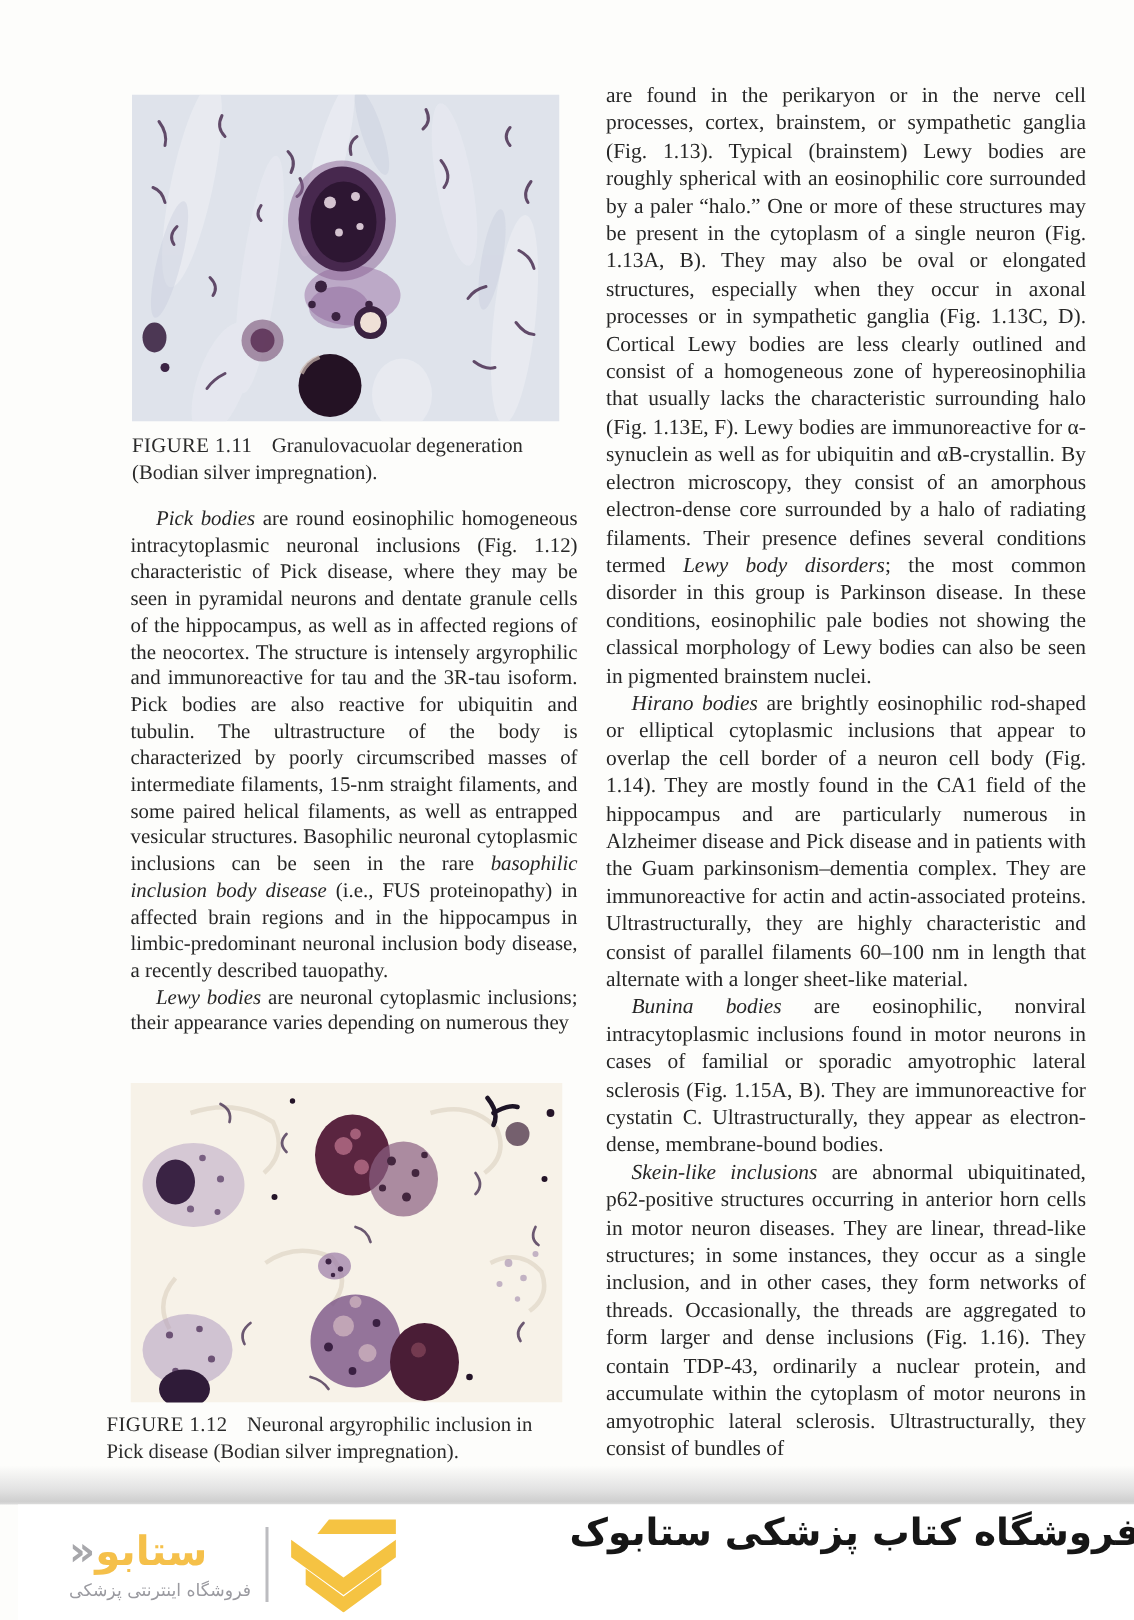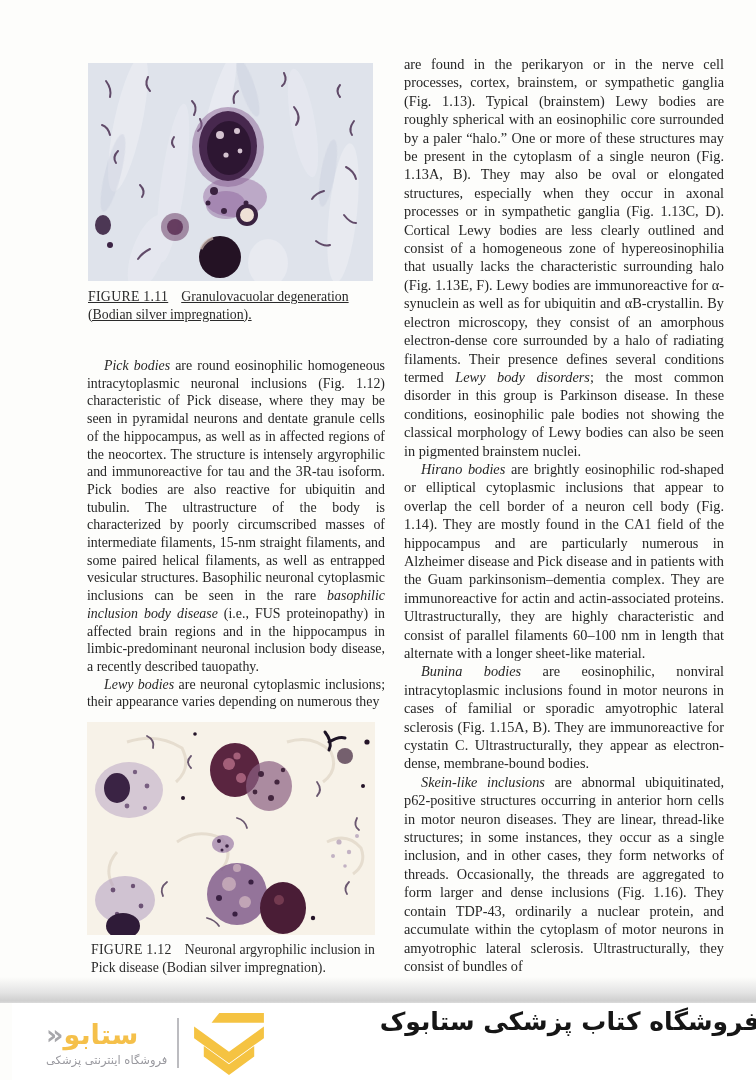--- a/index.html
+++ b/index.html
@@ -5,21 +5,21 @@
   html,body{margin:0;padding:0;background:#e9e9e9;}
   .page{position:relative;width:756px;height:1080px;background:#fdfdfb;overflow:hidden;
         font-family:"Liberation Serif", serif;color:#262626;}
   
   .figure{position:absolute;margin:0;}
   .figure svg{display:block;}
   .caption{position:absolute;font-size:13.8px;line-height:17.6px;color:#2a2a2a;}
   .caption .cap-label{margin-right:13px;letter-spacing:.3px;}
   
   .textcol{position:absolute;text-align:justify;hyphens:auto;-webkit-hyphens:auto;}
-  .leftcol{left:87px;top:338px;width:298px;font-size:13.9px;line-height:17.7px;margin-top:19px;}
+  .leftcol{left:87px;top:338px;width:298px;font-size:13.9px;line-height:17.7px;}
   .rightcol{left:404px;top:55px;width:320px;font-size:14.3px;line-height:18.4px;}
   .para{margin:0;}
   .para.indent{text-indent:17px;}
   .it{font-style:italic;}
   
   .scan-shadow{position:absolute;left:0;top:977px;width:756px;height:26px;
      background:linear-gradient(to bottom,#fdfdfb 0%,#e3e3e3 60%,#cfcfcf 92%,#dcdcdc 100%);}
   
   .footer{position:absolute;left:12px;top:1003px;width:756px;height:77px;background:#ffffff;}
   .footer-right{position:absolute;right:8px;top:6px;text-align:right;}
@@ -105,21 +105,21 @@
       </g>
 
       <circle cx="87" cy="164" r="14" fill="#6d4168" opacity="0.55"></circle>
       <circle cx="87" cy="164" r="8" fill="#5a2f55" opacity="0.85"></circle>
       <circle cx="132" cy="194" r="21" fill="#241224"></circle>
       <path d="M113,186 a21,21 0 0 1 12,-11" stroke="#cbb7ae" stroke-width="3" fill="none" opacity="0.7"></path>
       <ellipse cx="15" cy="162" rx="8" ry="10" fill="#3c2444" opacity="0.9"></ellipse>
       <circle cx="22" cy="182" r="3" fill="#3c2444"></circle>
     </svg>
   </figure>
-  <figcaption class="caption" style="left:88px;top:288px;width:292px;text-decoration:underline;">
+  <figcaption class="caption" style="left:88px;top:288px;width:292px;">
     <span class="cap-label">FIGURE 1.11</span><span>Granulovacuolar degeneration (Bodian silver impregnation).</span>
   </figcaption>
 
   <div class="textcol leftcol" id="left-paragraphs">
       <p class="para indent"><span class="it">Pick bodies</span><span> are round eosinophilic homogeneous intracytoplasmic neuronal inclusions (Fig. 1.12) characteristic of Pick disease, where they may be seen in pyramidal neurons and dentate granule cells of the hippocampus, as well as in affected regions of the neocortex. The structure is intensely argyrophilic and immunoreactive for tau and the 3R-tau isoform. Pick bodies are also reactive for ubiquitin and tubulin. The ultrastructure of the body is characterized by poorly circumscribed masses of intermediate filaments, 15-nm straight filaments, and some paired helical filaments, as well as entrapped vesicular structures. Basophilic neuronal cytoplasmic inclusions can be seen in the rare </span><span class="it">basophilic inclusion body disease</span><span> (i.e., FUS proteinopathy) in affected brain regions and in the hippocampus in limbic-predominant neuronal inclusion body disease, a recently described tauopathy.</span></p>
       <p class="para indent"><span class="it">Lewy bodies</span><span> are neuronal cytoplasmic inclusions; their appearance varies depending on numerous they</span></p>
     </div>
 
   <figure class="figure" style="left:87px;top:722px;">
     <svg width="288" height="213" viewBox="0 0 288 213">
@@ -214,21 +214,21 @@
       </g>
       <g fill="#241428">
         <circle cx="280" cy="20" r="2.6"></circle>
           <circle cx="276" cy="64" r="2"></circle>
           <circle cx="226" cy="196" r="2.2"></circle>
         <circle cx="96" cy="76" r="2"></circle>
           <circle cx="108" cy="12" r="1.8"></circle>
       </g>
     </svg>
   </figure>
-  <figcaption class="caption" style="left:91px;top:941px;width:300px;">
+  <figcaption class="caption" style="left:71px;top:941px;width:300px;">
     <span class="cap-label">FIGURE 1.12</span><span>Neuronal argyrophilic inclusion in Pick disease (Bodian silver impregnation).</span>
   </figcaption>
 
   <div class="textcol rightcol" id="right-paragraphs">
       <p class="para"><span>are found in the perikaryon or in the nerve cell processes, cortex, brainstem, or sympathetic ganglia (Fig. 1.13). Typical (brainstem) Lewy bodies are roughly spherical with an eosinophilic core surrounded by a paler “halo.” One or more of these structures may be present in the cytoplasm of a single neuron (Fig. 1.13A, B). They may also be oval or elongated structures, especially when they occur in axonal processes or in sympathetic ganglia (Fig. 1.13C, D). Cortical Lewy bodies are less clearly outlined and consist of a homogeneous zone of hypereosinophilia that usually lacks the characteristic surrounding halo (Fig. 1.13E, F). Lewy bodies are immunoreactive for α-synuclein as well as for ubiquitin and αB-crystallin. By electron microscopy, they consist of an amorphous electron-dense core surrounded by a halo of radiating filaments. Their presence defines several conditions termed </span><span class="it">Lewy body disorders</span><span>; the most common disorder in this group is Parkinson disease. In these conditions, eosinophilic pale bodies not showing the classical morphology of Lewy bodies can also be seen in pigmented brainstem nuclei.</span></p>
       <p class="para indent"><span class="it">Hirano bodies</span><span> are brightly eosinophilic rod-shaped or elliptical cytoplasmic inclusions that appear to overlap the cell border of a neuron cell body (Fig. 1.14). They are mostly found in the CA1 field of the hippocampus and are particularly numerous in Alzheimer disease and Pick disease and in patients with the Guam parkinsonism–dementia complex. They are immunoreactive for actin and actin-associated proteins. Ultrastructurally, they are highly characteristic and consist of parallel filaments 60–100 nm in length that alternate with a longer sheet-like material.</span></p>
       <p class="para indent"><span class="it">Bunina bodies</span><span> are eosinophilic, nonviral intracytoplasmic inclusions found in motor neurons in cases of familial or sporadic amyotrophic lateral sclerosis (Fig. 1.15A, B). They are immunoreactive for cystatin C. Ultrastructurally, they appear as electron-dense, membrane-bound bodies.</span></p>
       <p class="para indent"><span class="it">Skein-like inclusions</span><span> are abnormal ubiquitinated, p62-positive structures occurring in anterior horn cells in motor neuron diseases. They are linear, thread-like structures; in some instances, they occur as a single inclusion, and in other cases, they form networks of threads. Occasionally, the threads are aggregated to form larger and dense inclusions (Fig. 1.16). They contain TDP-43, ordinarily a nuclear protein, and accumulate within the cytoplasm of motor neurons in amyotrophic lateral sclerosis. Ultrastructurally, they consist of bundles of</span></p>
     </div>
 

